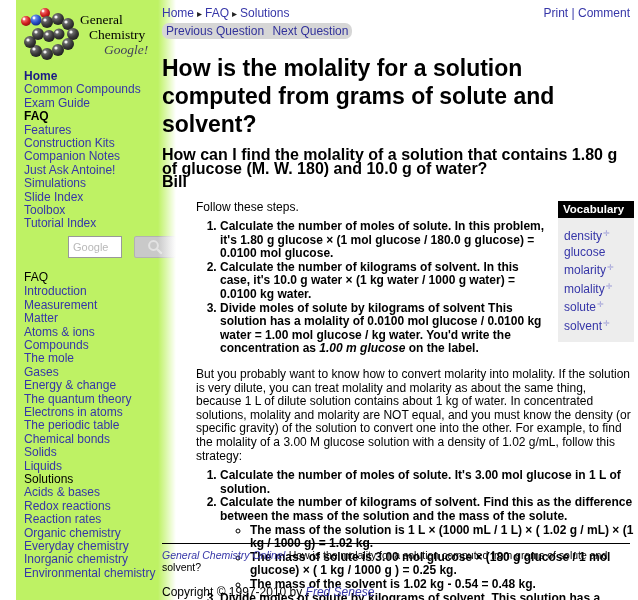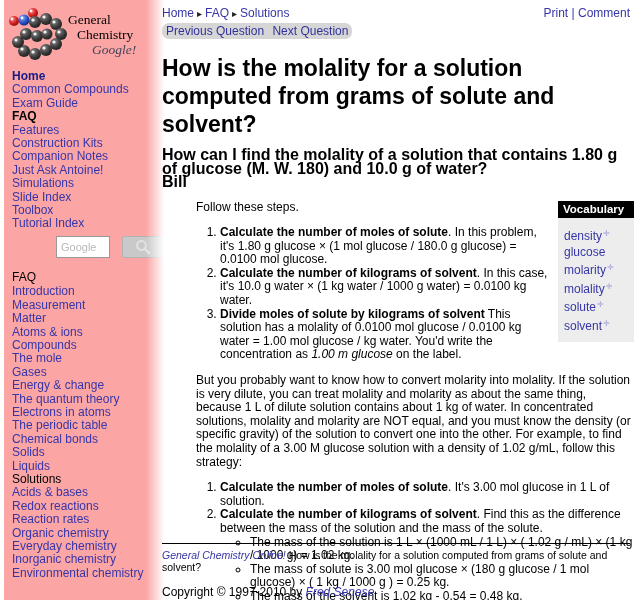--- a/index.html
+++ b/index.html
@@ -1,21 +1,21 @@
 <!DOCTYPE html>
 <html><head>
 <meta charset="utf-8">
 <style>
   html,body { margin:0; padding:0; }
   .page {
     position:relative; width:638px; height:600px; overflow:hidden;
     background:#fff; font-family:"Liberation Sans", sans-serif; color:#000;
   }
   
-  .sidebar { position:absolute; left:4px; top:0; width:160px; height:600px; background:#fca5a5; }
+  .sidebar { position:absolute; left:16px; top:0; width:160px; height:600px; background:#bef264; }
   .sidebar::after {
     content:""; position:absolute; top:0; right:0; width:18px; height:600px;
     background:linear-gradient(to right, rgba(255,255,255,0), #ffffff); pointer-events:none;
   }
   .logo { display:flex; align-items:flex-start; padding:6px 2px 2px 2px; }
   .logo-text { font-family:"Liberation Serif", serif; font-size:13.5px; line-height:15px; margin-top:6px; }
   .logo-text .l1 { padding-left:0; }
   .logo-text .l2 { padding-left:9px; }
   .logo-text .l3 { padding-left:24px; font-style:italic; color:#44445a; }
   .nav { padding:4px 0 0 8px; font-size:12px; line-height:13.4px; }
@@ -43,21 +43,21 @@
   .chips a { color:#32329b; text-decoration:none; }
   .chips a:first-child { margin-right:5px; }
   h1 { font-size:23px; line-height:28px; margin:15px 8px 10px 2px; font-weight:bold; }
   .question { font-weight:bold; font-size:16px; line-height:13.5px; margin:0 6px 0 2px; }
   .bq { margin:12px 0 0 36px; font-size:12px; line-height:13.6px; padding-right:4px; }
   .vocab { float:right; width:76px; background:#ededed; margin:0 0 6px 10px; padding-bottom:8px; }
   .vocab-h { background:#000; color:#fff; font-weight:bold; font-size:11.5px; padding:2px 5px; }
   .vocab-items { padding:8px 5px 0 6px; font-size:12px; line-height:15.5px; }
   .vocab-items a { color:#3636a8; text-decoration:none; display:inline-block; }
   .plus { color:#a0a0d8; font-size:8px; vertical-align:4px; margin-left:1px; }
-  ol.steps { margin:12px 0; padding-left:24px; }
+  ol.steps { margin:6px 0; padding-left:24px;font-weight:bold; }
   ul.subs { list-style:circle; margin:0; padding-left:30px; }
   .para { margin:12px 0 0 0; }
   .author-line a, .footer a { color:#3636a8; text-decoration:none;font-style:italic; }
   
   .footer { position:absolute; left:0; top:543px; width:478px; padding:0 8px 0 2px; box-sizing:border-box; }
   .footer hr { border:none; border-top:1px solid #000; margin:0 0 5px 0; }
   .fdesc { font-size:10.5px; line-height:12px; }
   .fcopy { font-size:12px; line-height:14.5px; margin-top:12px; }
 </style>
 </head>

